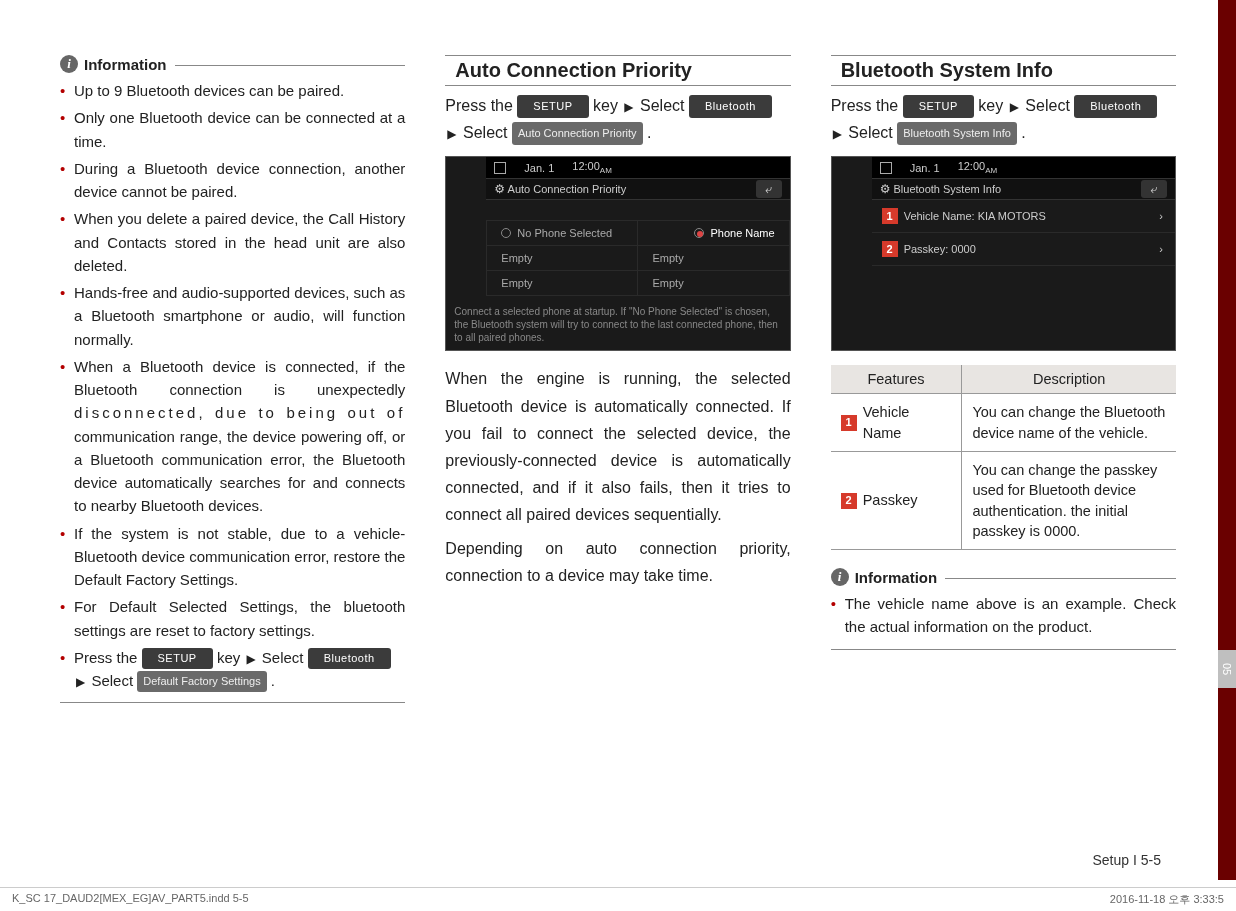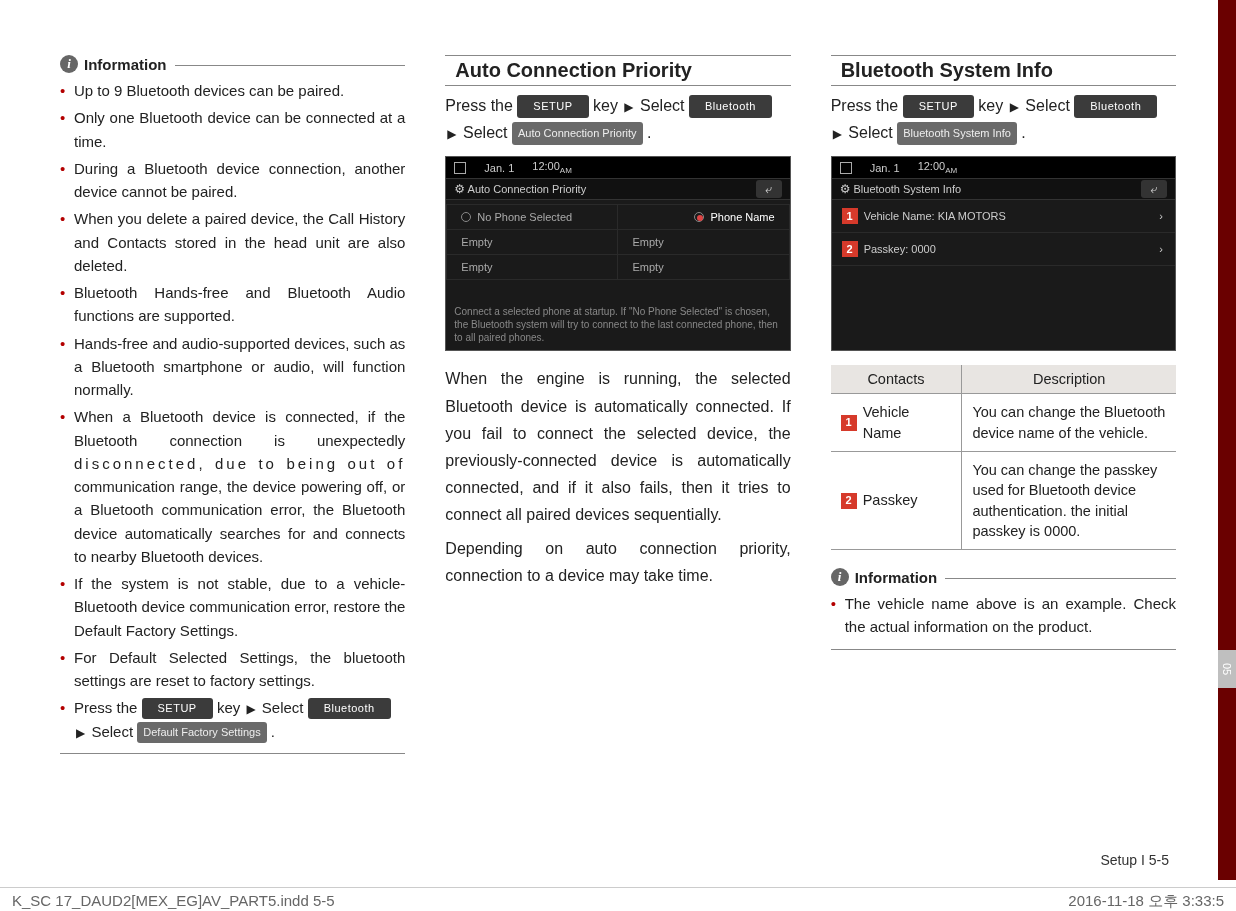--- a/index.html
+++ b/index.html
@@ -117,20 +117,21 @@
     background: #1a1a1a;
     border: 1px solid #555;
     color: #ccc;
     font-family: "Segoe UI", Arial, sans-serif;
     font-size: 11px;
     margin: 6px 0 14px 0;
     width: 100%;
     height: 195px;
     position: relative;
     overflow: hidden;
+    padding-left: 40px;
   }
   .screen .statusbar {
     display: flex;
     align-items: center;
     height: 22px;
     padding: 0 8px;
     background: #000;
     border-bottom: 1px solid #333;
     font-size: 11px;
     gap: 18px;
@@ -155,21 +156,21 @@
     background: #333;
     color:#ccc;
     border-radius: 3px;
     text-align:center;
     line-height:18px;
     font-size:12px;
   }
   .screen table.opts {
     width: 100%;
     border-collapse: collapse;
-    margin-top: 4px;
+    margin-top: 20px;
   }
   .screen table.opts td {
     width: 50%;
     padding: 6px 14px;
     color: #aaa;
     border: 1px solid #2a2a2a;
   }
   .screen table.opts td.sel { color: #fff; text-align: right; }
   .screen .radio {
     display:inline-block;
@@ -232,21 +233,21 @@
     padding: 8px 10px;
     border-bottom: 1px solid #999;
     vertical-align: middle;
     line-height: 1.4;
   }
   .feat-table td:first-child { border-right: 1px solid #999; }
   .feat-name { display:flex; align-items:center; }
   .end-rule { border-top:1px solid #888; margin-top:10px; }
   .page-footer-right {
     position:absolute;
-    right: 67px;
+    right: 75px;
     top: 852px;
     font-size: 14px;
     color:#333;
   }
   .side-tab {
     position:absolute;
     right:0;
     top:0;
     width:18px;
     height:880px;
@@ -264,21 +265,21 @@
     text-align:center;
     font-size:11px;
     line-height:18px;
   }
   .doc-footer {
     position:absolute;
     left:0; right:0;
     bottom:0;
     height:24px;
     border-top:1px solid #ccc;
-    font-size:15px;
+    font-size:11px;
     color:#666;
     padding: 4px 12px;
     display:flex;
     justify-content:space-between;
     background:#fff;
   }
   .ls04 { letter-spacing: 3px; }
 </style>
 </head>
 <body>
@@ -293,21 +294,20 @@
     <div class="info-header">
       <span class="info-icon">i</span>
       <span>Information</span>
       <span class="info-line"></span>
     </div>
     <ul class="bullets">
       <li>Up to 9 Bluetooth devices can be paired.</li>
       <li>Only one Bluetooth device can be connected at a time.</li>
       <li>During a Bluetooth device connection, another device cannot be paired.</li>
       <li>When you delete a paired device, the Call History and Contacts stored in the head unit are also deleted.</li>
-      <li>Bluetooth Hands-free and Bluetooth Audio functions are supported.</li>
       <li>Hands-free and audio-supported devices, such as a Bluetooth smartphone or audio, will function normally.</li>
       <li>
         <span>When a Bluetooth device is connected, if the Bluetooth connection is unexpectedly <span class="ls04">disconnected, due to being out of</span> communication range, the device powering off, or a Bluetooth communication error, the Bluetooth device automatically searches for and connects to nearby Bluetooth devices.</span>
       </li>
       <li>If the system is not stable, due to a vehicle-Bluetooth device communication error, restore the Default Factory Settings.</li>
       <li>For Default Selected Settings, the bluetooth settings are reset to factory settings.</li>
       <li>
         <span>Press the </span>
         <span class="key-btn">SETUP</span>
         <span> key </span>
@@ -411,21 +411,21 @@
             <span class="badge">2</span>
             <span>Passkey: 0000</span>
           </span>
         <span>›</span>
       </div>
     </div>
 
     <table class="feat-table">
       <tbody>
           <tr>
-        <th>Contacts</th>
+        <th>Features</th>
         <th>Description</th>
       </tr>
       <tr>
         <td>
               <div class="feat-name">
                 <span class="badge">1</span>
                 <span>Vehicle Name</span>
               </div>
             </td>
         <td>You can change the Bluetooth device name of the vehicle.</td>

